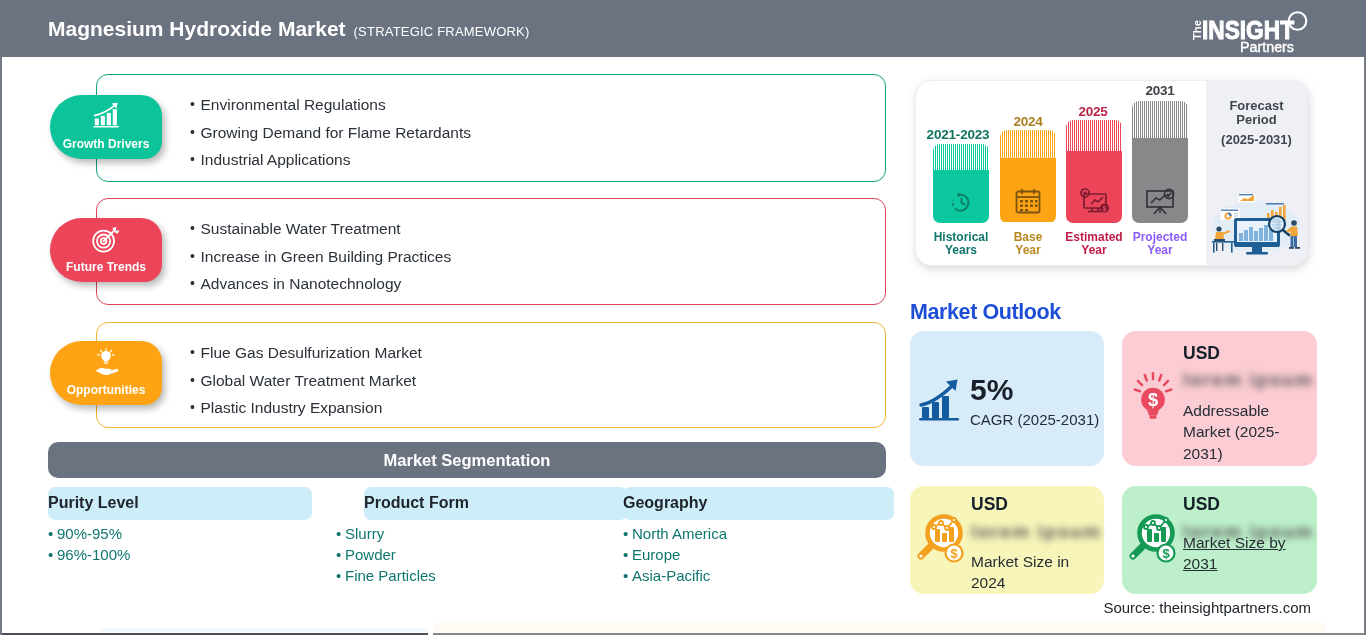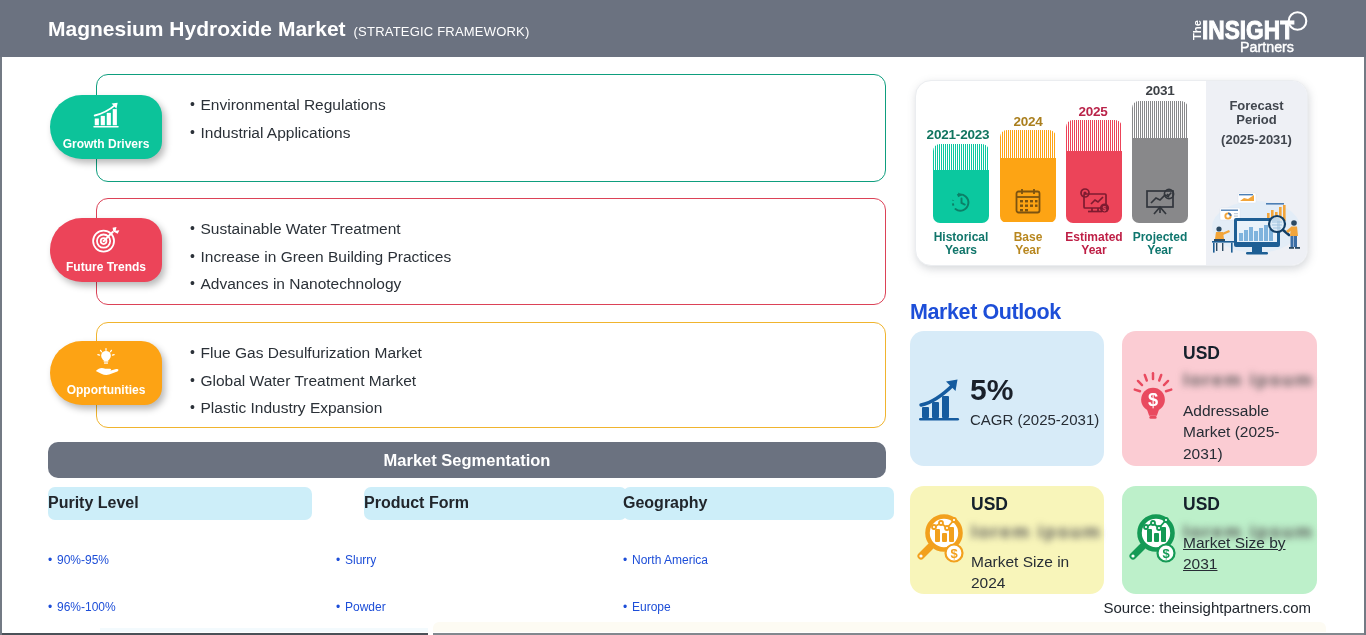--- a/index.html
+++ b/index.html
@@ -27,21 +27,21 @@
 .lbox li::before { content:"•"; position:absolute; left:0; top:0; font-size:14px; }
 
 .badge { left:50px; width:112px; height:64px; border-radius:40px 26px 22px 40px; box-shadow:3px 4px 7px rgba(0,0,0,.28); color:#fff; text-align:center; }
 .badge .blab { position:absolute; left:0; right:0; bottom:8px; font-size:12px; font-weight:bold; }
 .badge svg { position:absolute; left:50%; transform:translateX(-50%); top:7px; }
 
 
 .segbar { left:48px; top:442px; width:838px; height:36px; background:#6b7280; border-radius:10px; color:#fff; font-weight:bold; font-size:16.5px; text-align:center; line-height:36px; }
 .pill { top:487px; height:32.5px; background:#cdeef9; border-radius:7px; text-align:left; line-height:32.5px; font-weight:bold; font-size:16px; color:#21262c; }
 .slist { top:524px; }
-.slist .li { position:relative; font-size:12px; color:#1d4ed8; height:20.8px; line-height:20.8px; padding-left:9px;margin-top:26px; }
+.slist .li { position:relative; font-size:15px; color:#0f766e; height:20.8px; line-height:20.8px; padding-left:9px; }
 .slist .li::before { content:"•"; position:absolute; left:0; top:0; }
 
 
 .panel { left:915px; top:80px; width:393px; height:186px; background:#fff; border:1px solid #ebedf0; border-radius:16px; box-shadow:1px 3px 8px rgba(120,125,135,.3); }
 .forecast { left:1206px; top:81px; width:101px; height:184px; background:#eef0f5; border-radius:0 15px 15px 0; }
 .bar { border-radius:7px; overflow:hidden; }
 .bar .stripes { width:100%; }
 .bar .solid { width:100%; }
 .ylab { font-weight:bold; font-size:13.5px; letter-spacing:-0.2px; line-height:14px; text-align:center; white-space:nowrap; }
 .blab2 { font-weight:bold; font-size:12px; text-align:center; line-height:12.8px; }
@@ -71,20 +71,21 @@
   <circle cx="107.5" cy="15" r="8.8" fill="none" stroke="#fff" stroke-width="2.1"></circle>
   <text transform="translate(11,34) rotate(-90)" fill="#fff" font-family="Liberation Sans, sans-serif" font-size="11.5" font-weight="bold" textLength="20" lengthAdjust="spacingAndGlyphs">The</text>
   <text x="12" y="33" fill="#fff" stroke="#fff" stroke-width="1" font-family="Liberation Sans, sans-serif" font-size="26" font-weight="bold" textLength="92" lengthAdjust="spacingAndGlyphs">INSIGHT</text>
   <text x="50" y="45.5" fill="#fff" stroke="#fff" stroke-width="0.4" font-family="Liberation Sans, sans-serif" font-size="14" textLength="54" lengthAdjust="spacingAndGlyphs">Partners</text>
 </svg>
 </div>
 
 <div class="abs lbox" style="top:74px; border:1.6px solid #0e9e7e;">
   <ul>
       <li>Environmental Regulations</li>
+      <li>Growing Demand for Flame Retardants</li>
       <li>Industrial Applications</li>
     </ul>
 </div>
 <div class="abs lbox" style="top:198px; border:1.6px solid #dc4257; height:107px;">
   <ul>
       <li>Sustainable Water Treatment</li>
       <li>Increase in Green Building Practices</li>
       <li>Advances in Nanotechnology</li>
     </ul>
 </div>
@@ -238,21 +239,21 @@
       <line x1="16" y1="19" x2="16" y2="25"></line>
     </g>
     <circle cx="25" cy="6" r="4.6" fill="none" stroke="#32363c" stroke-width="1.6"></circle>
     <path d="M23,6 L24.6,7.6 L27.4,4.4" stroke="#32363c" stroke-width="1.5" fill="none"></path>
   </svg>
 </div>
 
 <div class="abs blab2" style="left:921px; width:80px; top:231px; color:#10756a;">Historical<br>Years</div>
 <div class="abs blab2" style="left:988px; width:80px; top:231px; color:#b8871f;">Base<br>Year</div>
 <div class="abs blab2" style="left:1054px; width:80px; top:231px; color:#be1e45;">Estimated<br>Year</div>
-<div class="abs blab2" style="left:1120px; width:80px; top:231px; color:#0f766e;">Projected<br>Year</div>
+<div class="abs blab2" style="left:1120px; width:80px; top:231px; color:#8b5cf6;">Projected<br>Year</div>
 
 <div class="abs fctext">Forecast<br>Period<div class="yr">(2025-2031)</div></div>
 <div class="abs" id="illus" style="left:1208px; top:191px;">
   <svg width="96" height="66" viewBox="0 0 96 66">
     <ellipse cx="48" cy="36" rx="44" ry="26" fill="#e3edf7"></ellipse>
 
     <rect x="30" y="2" width="18" height="10" rx="1" fill="#fff" stroke="#d8e2ec" stroke-width="0.5"></rect>
     <path d="M32,10 L36,7 L40,8 L46,4 L46,10 Z" fill="#f2a53a"></path>
     <rect x="31" y="3" width="14" height="1.4" fill="#4c7fb5"></rect>
     <rect x="12" y="17" width="20" height="12" rx="1" fill="#fff" stroke="#d8e2ec" stroke-width="0.5"></rect>

